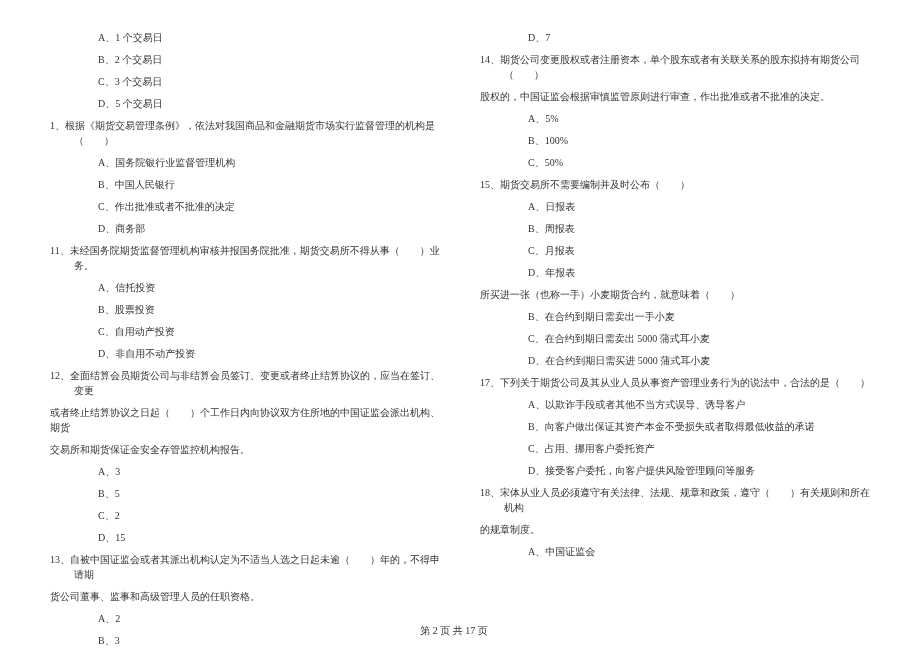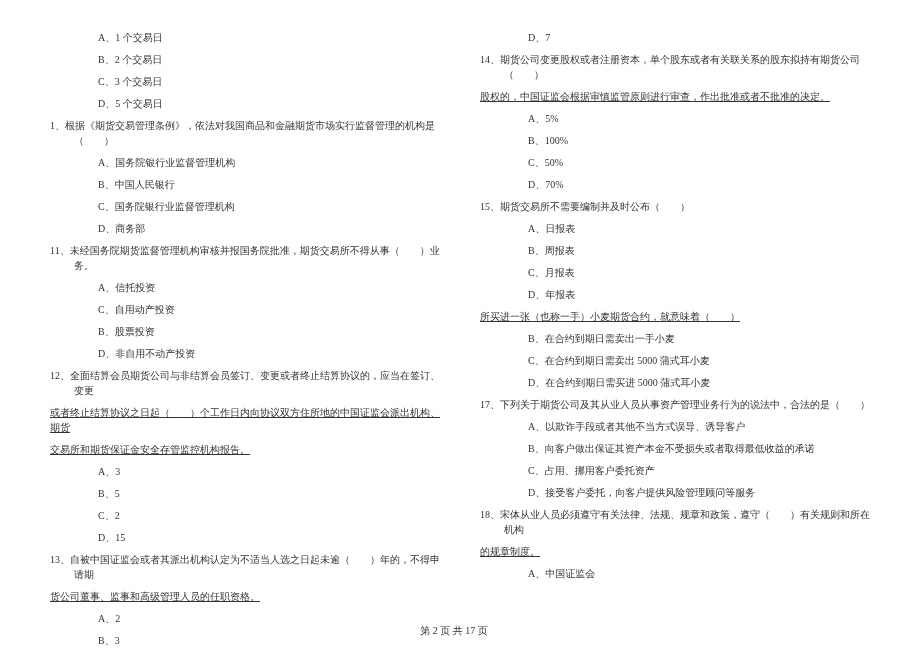--- a/index.html
+++ b/index.html
@@ -33,21 +33,20 @@
     }
     .option {
       padding-left: 48px;
     }
     .question-first {
       padding-left: 24px;
       text-indent: -24px;
     }
     .question-cont {
       padding-left: 0;
-      text-decoration: underline;
     }
     .footer {
       position: absolute;
       bottom: 12px;
       left: 0;
       right: 12px;
       text-align: center;
       font-size: 10px;
       color: #333333;
     }
@@ -57,47 +56,46 @@
 
 <div class="page-container">
   <div class="column" id="left-col">
       <div class="line option">A、1 个交易日</div>
       <div class="line option">B、2 个交易日</div>
       <div class="line option">C、3 个交易日</div>
       <div class="line option">D、5 个交易日</div>
       <div class="line question-first">1、根据《期货交易管理条例》，依法对我国商品和金融期货市场实行监督管理的机构是（　　）</div>
       <div class="line option">A、国务院银行业监督管理机构</div>
       <div class="line option">B、中国人民银行</div>
-      <div class="line option">C、国务院银行业监督管理机构</div>
+      <div class="line option">C、作出批准或者不批准的决定</div>
       <div class="line option">D、商务部</div>
       <div class="line question-first">11、未经国务院期货监督管理机构审核并报国务院批准，期货交易所不得从事（　　）业务。</div>
       <div class="line option">A、信托投资</div>
+      <div class="line option">B、股票投资</div>
       <div class="line option">C、自用动产投资</div>
-      <div class="line option">B、股票投资</div>
       <div class="line option">D、非自用不动产投资</div>
       <div class="line question-first">12、全面结算会员期货公司与非结算会员签订、变更或者终止结算协议的，应当在签订、变更</div>
       <div class="line question-cont">或者终止结算协议之日起（　　）个工作日内向协议双方住所地的中国证监会派出机构、期货</div>
       <div class="line question-cont">交易所和期货保证金安全存管监控机构报告。</div>
       <div class="line option">A、3</div>
       <div class="line option">B、5</div>
       <div class="line option">C、2</div>
       <div class="line option">D、15</div>
       <div class="line question-first">13、自被中国证监会或者其派出机构认定为不适当人选之日起未逾（　　）年的，不得申请期</div>
       <div class="line question-cont">货公司董事、监事和高级管理人员的任职资格。</div>
       <div class="line option">A、2</div>
       <div class="line option">B、3</div>
     </div>
   <div class="column" id="right-col">
       <div class="line option">D、7</div>
       <div class="line question-first">14、期货公司变更股权或者注册资本，单个股东或者有关联关系的股东拟持有期货公司（　　）</div>
       <div class="line question-cont">股权的，中国证监会根据审慎监管原则进行审查，作出批准或者不批准的决定。</div>
       <div class="line option">A、5%</div>
       <div class="line option">B、100%</div>
       <div class="line option">C、50%</div>
-      <div class="line option">D、70%</div>
       <div class="line question-first">15、期货交易所不需要编制并及时公布（　　）</div>
       <div class="line option">A、日报表</div>
       <div class="line option">B、周报表</div>
       <div class="line option">C、月报表</div>
       <div class="line option">D、年报表</div>
       <div class="line question-cont">所买进一张（也称一手）小麦期货合约，就意味着（　　）</div>
       <div class="line option">B、在合约到期日需卖出一手小麦</div>
       <div class="line option">C、在合约到期日需卖出 5000 蒲式耳小麦</div>
       <div class="line option">D、在合约到期日需买进 5000 蒲式耳小麦</div>
       <div class="line question-first">17、下列关于期货公司及其从业人员从事资产管理业务行为的说法中，合法的是（　　）</div>

